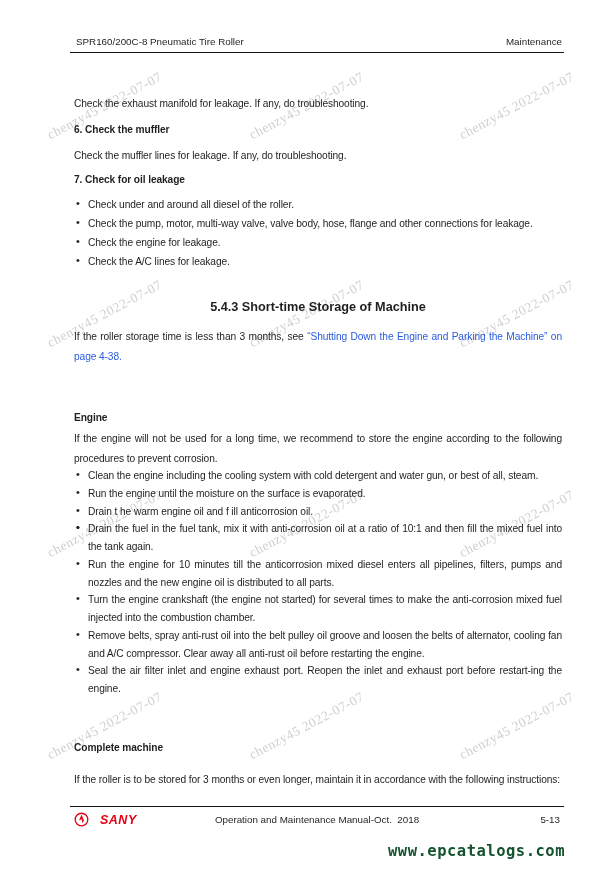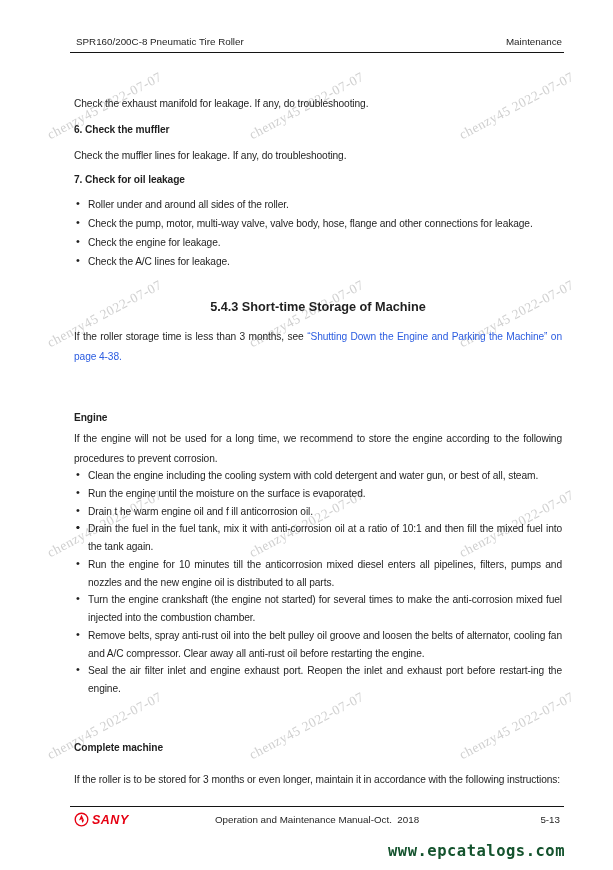--- a/index.html
+++ b/index.html
@@ -35,21 +35,21 @@
   ul.bullets { list-style:none; }
   .bullets li { position:relative; padding-left:14px; text-align:justify; }
   .dot { position:absolute; left:2px; top:-1px; font-size:11px; letter-spacing:0; }
   .lh19 { line-height:19px; }
   .lh1775 { line-height:17.75px; }
   .lh20 { line-height:20px; }
   .link { color:#2b5ce0; cursor:pointer; }
   
   .footer-rule { position:absolute; left:70px; width:494px; top:806px; border-top:1.4px solid #141414; z-index:2; }
   .footer-row  { position:absolute; left:70px; width:494px; top:811px; height:20px; font-size:9.8px; z-index:2; }
-  .brand { position:absolute; left:4px; top:1px; display:flex; align-items:center; gap:3px; }
+  .brand { position:absolute; left:4px; top:1px; display:flex; align-items:center; gap:11px; }
   .brand-name { color:#e60012; font-weight:bold; font-style:italic; font-size:12.5px; letter-spacing:0.5px; }
   .footer-center { position:absolute; left:0; right:0; top:3px; text-align:center; white-space:pre; }
   .footer-page { position:absolute; right:4px; top:3px; }
   
   .site {
     position:absolute; right:48px; top:842px;
     font-family:"DejaVu Sans Mono", monospace;
     font-weight:bold; font-size:15.5px;
     color:#14532d; letter-spacing:0.5px; z-index:3;
   }
@@ -84,21 +84,21 @@
 
   <h3 class="body-text bold" style="top:121px;">6. Check the muffler</h3>
 
   <p class="body-text" style="top:147px;">Check the muffler lines for leakage. If any, do troubleshooting.</p>
 
   <h3 class="body-text bold" style="top:171px;">7. Check for oil leakage</h3>
 
   <ul class="bullets body-text lh19" style="top:195px;">
     <li>
       <span class="dot">•</span>
-      <span>Roller under and around all sides of the roller.</span>
+      <span>Check under and around all diesel of the roller.</span>
     </li>
     <li>
       <span class="dot">•</span>
       <span>Check the pump, motor, multi-way valve, valve body, hose, flange and other connections for leakage.</span>
     </li>
     <li>
       <span class="dot">•</span>
       <span>Check the engine for leakage.</span>
     </li>
     <li>

